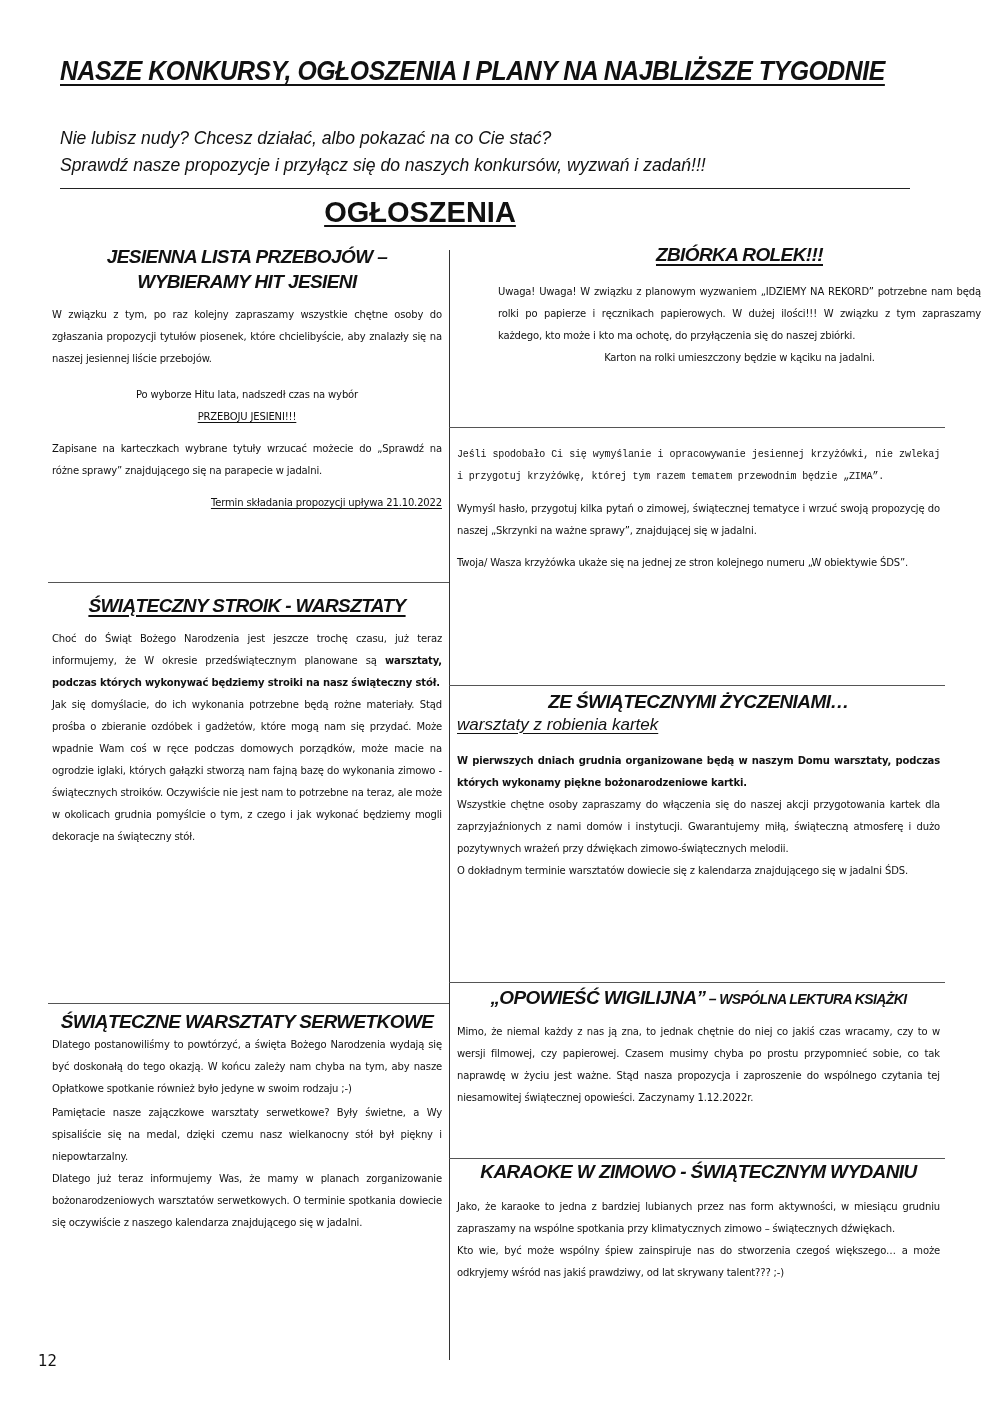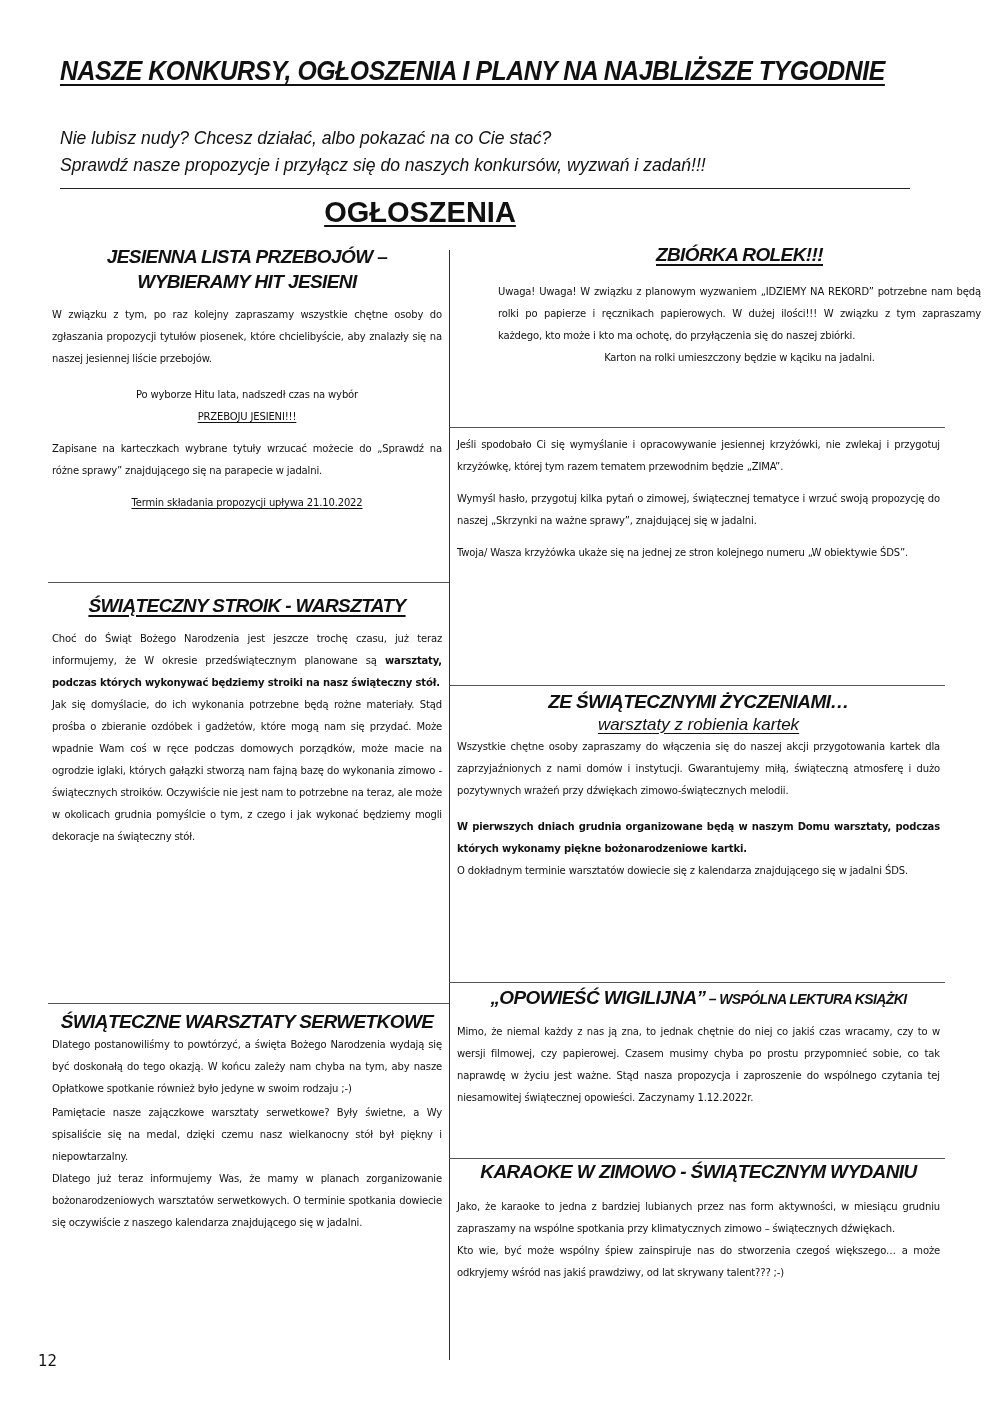--- a/index.html
+++ b/index.html
@@ -7,21 +7,21 @@
   .page-title { position: absolute; left: 60px; top: 56px; font-family: "Liberation Sans Narrow", "Liberation Sans", sans-serif; font-style: italic; font-weight: bold; font-size: 27px; letter-spacing: -0.5px; text-transform: uppercase; text-decoration: underline; text-decoration-thickness: 2px; text-underline-offset: 4px; transform: scaleX(0.92); transform-origin: left; white-space: nowrap; }
   .intro { position: absolute; left: 60px; top: 124px; font-family: "Liberation Sans", sans-serif; font-style: italic; font-size: 18.5px; line-height: 27px; transform: scaleX(0.95); transform-origin: left; }
   .intro-rule { position: absolute; left: 60px; top: 188px; width: 850px; height: 0; border-top: 1.5px solid #222; }
   .section-title { position: absolute; left: 0; width: 840px; top: 196px; text-align: center; }
   .section-title span { font-family: "Liberation Sans", sans-serif; font-weight: bold; font-size: 29px; text-decoration: underline; text-decoration-thickness: 2px; text-underline-offset: 3px; }
   .col-divider { position: absolute; left: 449px; top: 250px; width: 0; height: 1110px; border-left: 1.5px solid #333; }
   .hline { position: absolute; height: 0; border-top: 1.5px solid #555; }
   .block { position: absolute; }
   .h { font-family: "Liberation Sans", sans-serif; font-style: italic; font-weight: bold; text-transform: uppercase; text-align: center; font-size: 19px; line-height: 24px; letter-spacing: -0.6px; }
   .h.u span { text-decoration: underline; text-decoration-thickness: 1.5px; text-underline-offset: 3px; }
-  .sub { font-family: "Liberation Sans", sans-serif; font-style: italic; text-align: center; font-size: 17px; line-height: 22px; }
+  .sub { font-family: "Liberation Sans", sans-serif; font-style: italic; font-size: 17px; line-height: 22px; }
   .sub span { text-decoration: underline; text-underline-offset: 3px; }
   .p { font-family: "DejaVu Sans", sans-serif; font-size: 10px; line-height: 22px; text-align: justify; margin: 0; letter-spacing: -0.15px; }
   .p.gap { margin-top: 10px; }
   .center { text-align: center; }
   .ul { text-decoration: underline; text-underline-offset: 2px; }
   b { font-weight: bold; }
   .page-num { position: absolute; left: 38px; top: 1352px; font-family: "DejaVu Sans", sans-serif; font-size: 15px; }
 </style>
 </head>
 <body>
@@ -43,21 +43,21 @@
   <div class="h" style="font-size:19px; line-height:25px;">
     <div>Jesienna lista przebojów –</div>
     <div>wybieramy hit jesieni</div>
   </div>
   <p class="p gap">W związku z tym, po raz kolejny zapraszamy wszystkie chętne osoby do zgłaszania propozycji tytułów piosenek, które chcielibyście, aby znalazły się na naszej jesiennej liście przebojów.</p>
   <p class="p center" style="margin-top:14px;">
     <span>Po wyborze Hitu lata, nadszedł czas na wybór</span><br>
     <span class="ul">PRZEBOJU JESIENI!!!</span>
   </p>
   <p class="p gap">Zapisane na karteczkach wybrane tytuły wrzucać możecie do „Sprawdź na różne sprawy” znajdującego się na parapecie w jadalni.</p>
-  <p class="p gap" style="text-align:center;"><span class="ul">Termin składania propozycji upływa 21.10.2022</span></p>
+  <p class="p gap" style="text-align:right;"><span class="ul">Termin składania propozycji upływa 21.10.2022</span></p>
 </div>
 <div class="hline" style="left:48px; top:582px; width:401px;"></div>
 
 <div class="block" style="left:52px; top:594px; width:390px;">
   <div class="h u"><span>Świąteczny stroik - warsztaty</span></div>
   <p class="p" style="margin-top:10px;">
     <span>Choć do Świąt Bożego Narodzenia jest jeszcze trochę czasu, już teraz informujemy, że W okresie przedświątecznym planowane są</span>
     <b>warsztaty, podczas których wykonywać będziemy stroiki na nasz świąteczny stół.</b>
   </p>
   <p class="p">Jak się domyślacie, do ich wykonania potrzebne będą rożne materiały. Stąd prośba o zbieranie ozdóbek i gadżetów, które mogą nam się przydać. Może wpadnie Wam coś w ręce podczas domowych porządków, może macie na ogrodzie iglaki, których gałązki stworzą nam fajną bazę do wykonania zimowo - świątecznych stroików. Oczywiście nie jest nam to potrzebne na teraz, ale może w okolicach grudnia pomyślcie o tym, z czego i jak wykonać będziemy mogli dekoracje na świąteczny stół.</p>
@@ -72,31 +72,31 @@
 </div>
 
 <div class="block" style="left:457px; top:243px; width:483px;margin-left:41px;">
   <div class="h u"><span>Zbiórka rolek!!!</span></div>
   <p class="p" style="margin-top:14px;">Uwaga! Uwaga! W związku z planowym wyzwaniem „IDZIEMY NA REKORD” potrzebne nam będą rolki po papierze i ręcznikach papierowych. W dużej ilości!!! W związku z tym zapraszamy każdego, kto może i kto ma ochotę, do przyłączenia się do naszej zbiórki.</p>
   <p class="p" style="text-align:center;">Karton na rolki umieszczony będzie w kąciku na jadalni.</p>
 </div>
 <div class="hline" style="left:449px; top:427px; width:496px;"></div>
 
 <div class="block" style="left:457px; top:434px; width:483px;">
-  <p class="p" style="">Jeśli spodobało Ci się wymyślanie i opracowywanie jesiennej krzyżówki, nie zwlekaj i przygotuj krzyżówkę, której tym razem tematem przewodnim będzie „ZIMA”.</p>
+  <p class="p" style="margin-top:10px;font-family:Liberation Mono, monospace;">Jeśli spodobało Ci się wymyślanie i opracowywanie jesiennej krzyżówki, nie zwlekaj i przygotuj krzyżówkę, której tym razem tematem przewodnim będzie „ZIMA”.</p>
   <p class="p gap">Wymyśl hasło, przygotuj kilka pytań o zimowej, świątecznej tematyce i wrzuć swoją propozycję do naszej „Skrzynki na ważne sprawy”, znajdującej się w jadalni.</p>
   <p class="p gap">Twoja/ Wasza krzyżówka ukaże się na jednej ze stron kolejnego numeru „W obiektywie ŚDS”.</p>
 </div>
 <div class="hline" style="left:449px; top:685px; width:496px;"></div>
 
 <div class="block" style="left:457px; top:690px; width:483px;">
   <div class="h"><span>Ze świątecznymi życzeniami…</span></div>
   <div class="sub"><span>warsztaty z robienia kartek</span></div>
+  <p class="p" style="margin-top:14px;"><b>W pierwszych dniach grudnia organizowane będą w naszym Domu warsztaty, podczas których wykonamy piękne bożonarodzeniowe kartki.</b></p>
   <p class="p">Wszystkie chętne osoby zapraszamy do włączenia się do naszej akcji przygotowania kartek dla zaprzyjaźnionych z nami domów i instytucji. Gwarantujemy miłą, świąteczną atmosferę i dużo pozytywnych wrażeń przy dźwiękach zimowo-świątecznych melodii.</p>
-  <p class="p" style="margin-top:14px;"><b>W pierwszych dniach grudnia organizowane będą w naszym Domu warsztaty, podczas których wykonamy piękne bożonarodzeniowe kartki.</b></p>
   <p class="p">O dokładnym terminie warsztatów dowiecie się z kalendarza znajdującego się w jadalni ŚDS.</p>
 </div>
 <div class="hline" style="left:449px; top:982px; width:496px;"></div>
 
 <div class="block" style="left:457px; top:986px; width:483px;">
   <div class="h">
     <span>„Opowieść wigilijna”</span><span style="font-size:14px;"> – wspólna lektura książki</span>
   </div>
   <p class="p" style="margin-top:10px;">Mimo, że niemal każdy z nas ją zna, to jednak chętnie do niej co jakiś czas wracamy, czy to w wersji filmowej, czy papierowej. Czasem musimy chyba po prostu przypomnieć sobie, co tak naprawdę w życiu jest ważne. Stąd nasza propozycja i zaproszenie do wspólnego czytania tej niesamowitej świątecznej opowieści. Zaczynamy 1.12.2022r.</p>
 </div>

